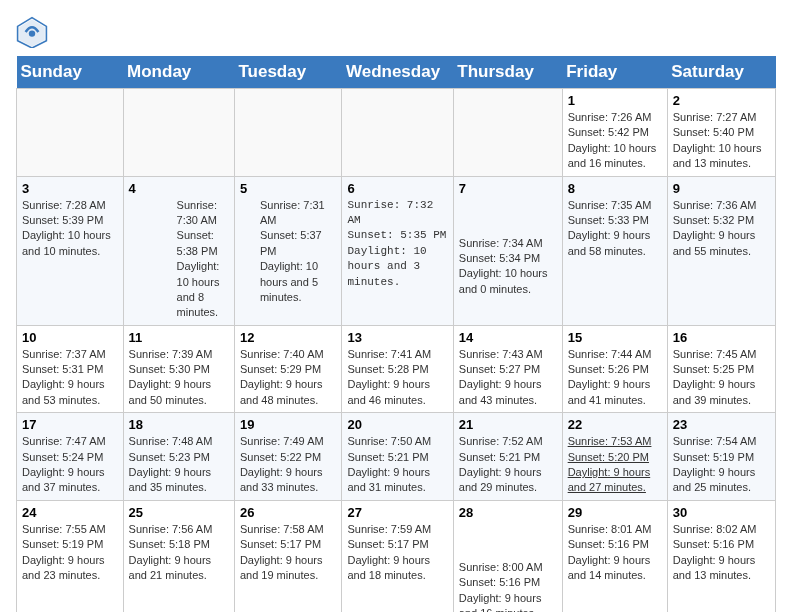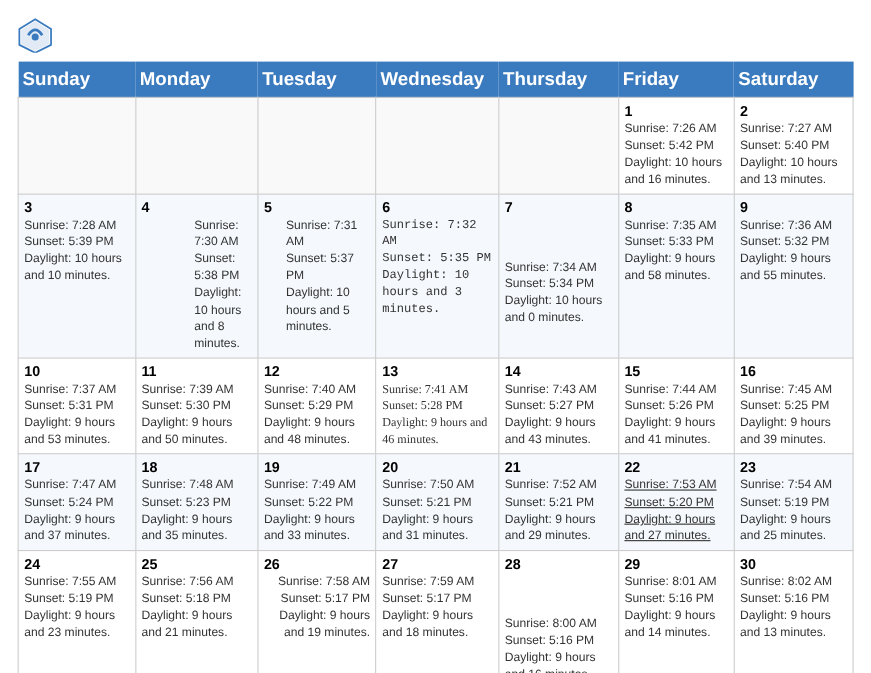--- a/index.html
+++ b/index.html
@@ -196,21 +196,21 @@
 Daylight: 9 hours and 50 minutes.</div>
         </td>
         <td>
           <span class="day-num">12</span>
           <div class="day-info" style="white-space: pre-line;">Sunrise: 7:40 AM
 Sunset: 5:29 PM
 Daylight: 9 hours and 48 minutes.</div>
         </td>
         <td>
           <span class="day-num">13</span>
-          <div class="day-info" style="white-space: pre-line; font-family: Liberation Serif, serif;">Sunrise: 7:41 AM
+          <div class="day-info" style="white-space: pre-line;">Sunrise: 7:41 AM
 Sunset: 5:28 PM
 Daylight: 9 hours and 46 minutes.</div>
         </td>
         <td>
           <span class="day-num">14</span>
           <div class="day-info" style="white-space: pre-line;">Sunrise: 7:43 AM
 Sunset: 5:27 PM
 Daylight: 9 hours and 43 minutes.</div>
         </td>
         <td>
@@ -278,21 +278,21 @@
 Daylight: 9 hours and 23 minutes.</div>
         </td>
         <td>
           <span class="day-num">25</span>
           <div class="day-info" style="white-space: pre-line;">Sunrise: 7:56 AM
 Sunset: 5:18 PM
 Daylight: 9 hours and 21 minutes.</div>
         </td>
         <td>
           <span class="day-num">26</span>
-          <div class="day-info" style="white-space: pre-line; text-align: right;">Sunrise: 7:58 AM
+          <div class="day-info" style="white-space: pre-line;">Sunrise: 7:58 AM
 Sunset: 5:17 PM
 Daylight: 9 hours and 19 minutes.</div>
         </td>
         <td>
           <span class="day-num">27</span>
           <div class="day-info" style="white-space: pre-line;">Sunrise: 7:59 AM
 Sunset: 5:17 PM
 Daylight: 9 hours and 18 minutes.</div>
         </td>
         <td>

